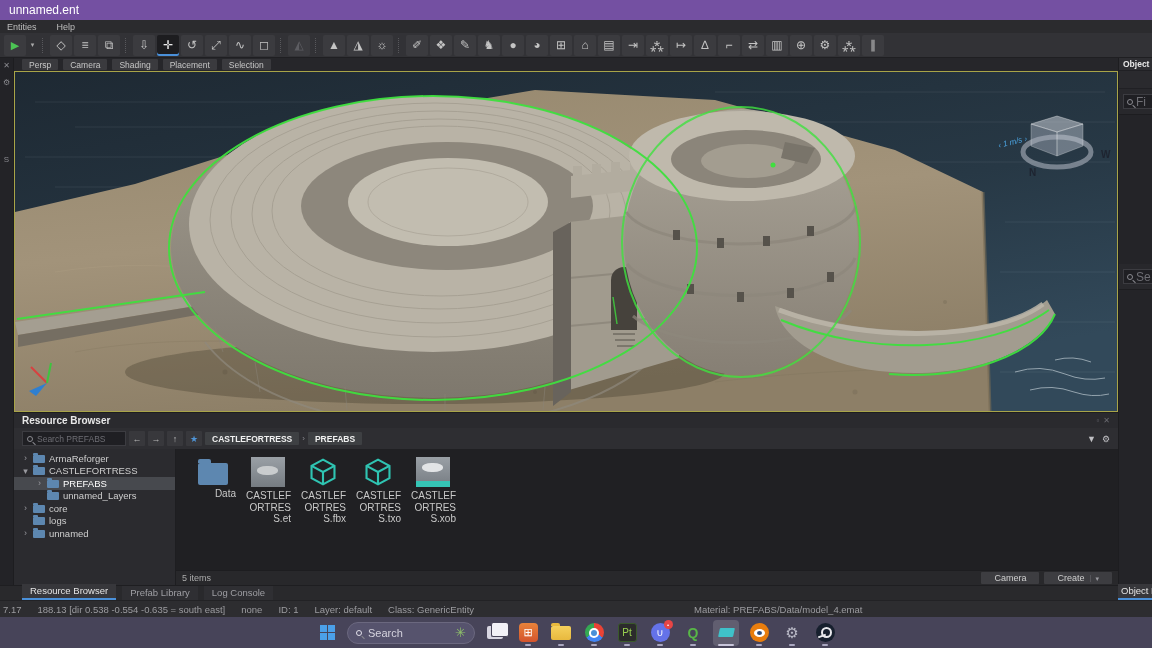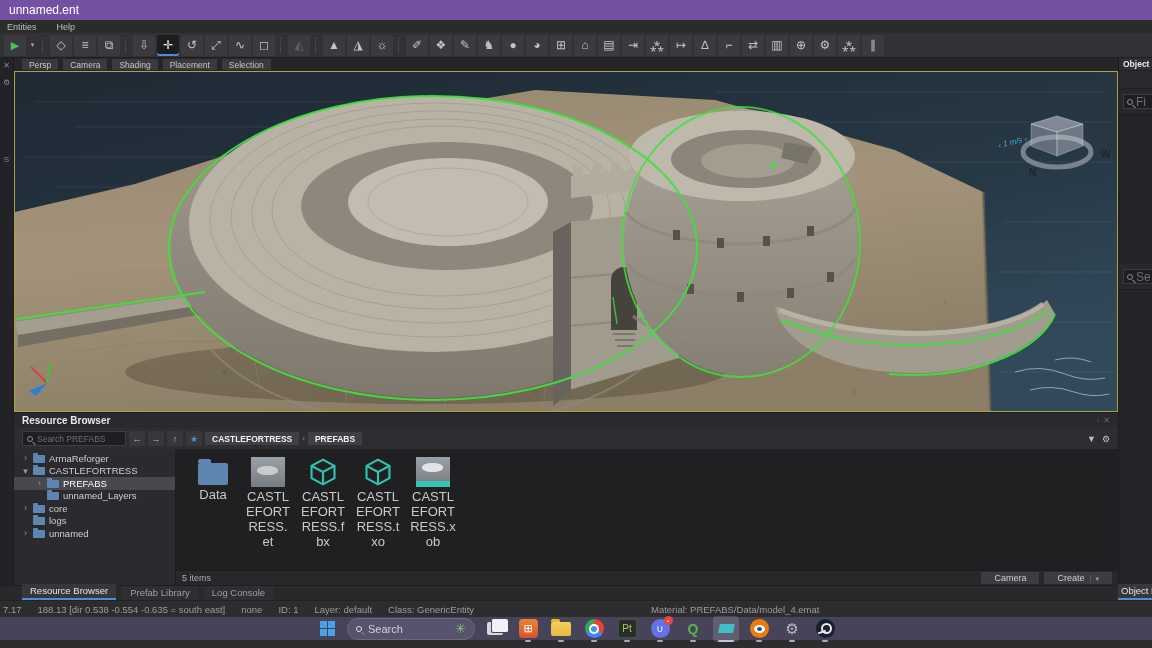--- a/index.html
+++ b/index.html
@@ -61,21 +61,21 @@
   .tree-row { height:12.5px; display:flex; align-items:center; gap:4px; padding-left:8px; font-size:9.5px; color:#cfcfcf; }
   .tree-row.indent { padding-left:22px; }
   .tree-row.selected { background:#47494e; color:#fff; }
   .tw { width:7px; color:#9a9aa0; font-size:9px; text-align:center; flex:0 0 auto; }
   .fico { width:12px; height:8px; background:#5d87b0; border-radius:1px; position:relative; flex:0 0 auto; margin-top:1px; }
   .fico::before { content:""; position:absolute; top:-2px; left:0; width:5px; height:2px; background:#5d87b0;
                   border-radius:1px 1px 0 0; }
   .rb-files { flex:1; display:flex; flex-direction:column; background:#202023; min-width:0; }
   .file-grid { flex:1; display:flex; gap:9px; padding:8px 0 0 14px; }
   .tile { width:46px; display:flex; flex-direction:column; align-items:center; gap:3px; }
-  .tile .lbl { font-size:13px; color:#c9c9c9; text-align:center; word-break:break-all; line-height:1.15; width:46px; }
+  .tile .lbl { font-size:10px; color:#c9c9c9; text-align:right; word-break:break-all; line-height:1.15; width:46px; }
   .bigfolder { width:30px; height:22px; background:#5d87b0; border-radius:2px; position:relative; margin-top:6px; }
   .bigfolder::before { content:""; position:absolute; top:-4px; left:0; width:13px; height:4px;
                        background:#5d87b0; border-radius:2px 2px 0 0; }
   .thumb { width:34px; height:30px; background:linear-gradient(#9aa0a6,#767c82); position:relative; }
   .thumb .castle { position:absolute; left:6px; top:9px; width:21px; height:9px; background:#c9ccce; border-radius:45%; }
   .thumb.teal::after { content:""; position:absolute; left:0; bottom:0; width:100%; height:6px; background:#35c4b5; }
   .rb-status { height:15px; background:#28282b; border-top:1px solid #1d1d20; display:flex; align-items:center;
                padding:0 6px; font-size:9px; color:#ababab; }
   .rb-btns { margin-left:auto; display:flex; gap:5px; align-items:center; }
   .btn { background:#3d3d41; color:#cfcfcf; font-size:9px; padding:1px 13px; border-radius:1px; }
@@ -95,24 +95,24 @@
 
   
   .bottom-tabs { height:15px; background:#29292c; display:flex; align-items:flex-end; gap:6px;
                  padding-left:22px; border-top:1px solid #1e1e21; }
   .btab { font-size:9.5px; color:#9f9fa4; background:#2f2f33; padding:1px 8px 2px; }
   .btab.active { color:#e4e4e4; background:#37373b; border-bottom:2px solid #4a90d9; }
   .btab.right { margin-left:auto; width:34px; overflow:hidden; white-space:nowrap; padding:1px 0 2px 3px; }
   .statusbar { height:17px; background:#2d2d30; font-size:9.5px; color:#9c9ca0; display:flex;
                align-items:center; gap:16px; padding-left:3px; position:relative;
                border-top:1px solid #222225; }
-  .statusbar .mat { position:absolute; left:651px; }
+  .statusbar .mat { position:absolute; left:694px; }
 
   
-  .taskbar { height:23px; background:#474459; display:flex; align-items:center; justify-content:center; gap:7px; }
+  .taskbar { height:31px; background:#474459; display:flex; align-items:center; justify-content:center; gap:7px; }
   .tb-item { position:relative; width:26px; height:26px; display:flex; align-items:center; justify-content:center; }
   .tb-item .ind { position:absolute; bottom:0px; left:50%; transform:translateX(-50%);
                   width:6px; height:2px; border-radius:1px; background:#aaa7c0; }
   .start { width:15px; height:15px; display:grid; grid-template-columns:7px 7px; grid-template-rows:7px 7px; gap:1px; }
   .start div { background:#4ba0e8; }
   .tb-search { width:128px; height:22px; background:#56536d; border:1px solid #6b687f; border-radius:11px;
                display:flex; align-items:center; gap:6px; padding:0 8px; }
   .tb-search input { background:transparent; border:0; outline:none; color:#e8e8ec; font-size:11px; width:70px;
                      font-family:"Liberation Sans",sans-serif; }
   .tb-search input::placeholder { color:#d5d3de; }

